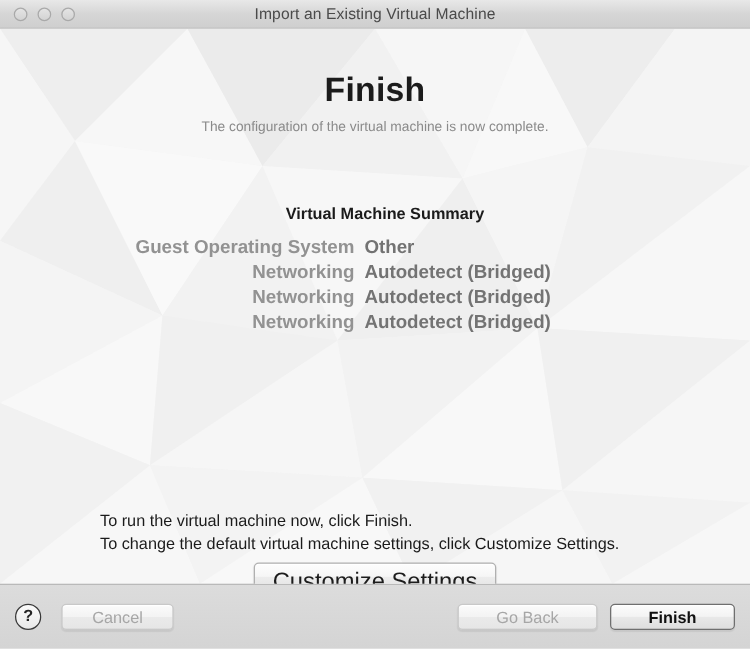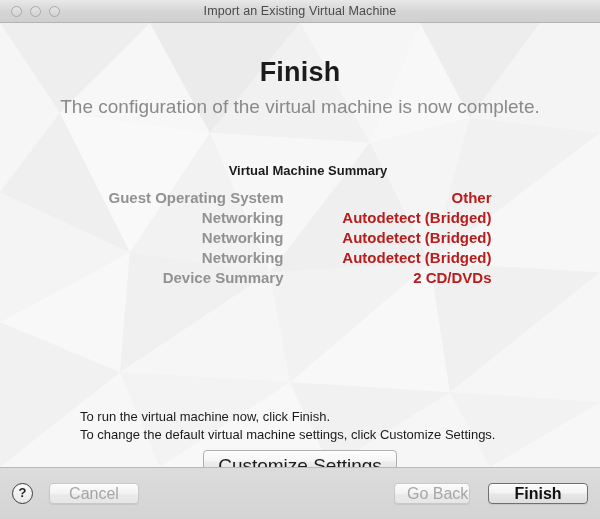--- a/index.html
+++ b/index.html
@@ -88,21 +88,21 @@
     font-weight: bold;
     color: #1b1b1b;
     letter-spacing: 0.2px;
   }
   .subheading {
     position: absolute;
     left: 0;
     right: 0;
     top: 73px;
     text-align: center;
-    font-size: 19px;
+    font-size: 11px;
     color: #8a8a8a;
   }
 
   .summary-title {
     position: absolute;
     left: 0;
     right: 0;
     top: 140px;
     text-align: center;
     font-size: 13px;
@@ -128,22 +128,22 @@
     vertical-align: middle;
     white-space: nowrap;
   }
   .summary-table td.lbl {
     text-align: right;
     color: #929292;
     width: 168px;
     padding-right: 8px;
   }
   .summary-table td.val {
-    text-align: right;
-    color: #b91c1c;
+    text-align: left;
+    color: #737373;
     width: 200px;
   }
 
   .instructions {
     position: absolute;
     top: 385px;
     left: 80px;
     font-size: 13px;
     color: #1b1b1b;
     line-height: 18px;
@@ -155,21 +155,21 @@
     top: 427px;
     left: 0;
     right: 0;
     text-align: center;
   }
 
   
   .btn {
     display: inline-block;
     font-family: "Liberation Sans", sans-serif;
-    font-size: 16px;
+    font-size: 13px;
     color: #1c1c1c;
     background: linear-gradient(to bottom, #fdfdfd 0%, #f6f6f6 48%, #ececec 52%, #e4e4e4 100%);
     border: 1px solid #b0b0b0;
     border-radius: 4px;
     padding: 0 12px;
     height: 21px;
     line-height: 20px;
     box-sizing: border-box;
     box-shadow: 0 1px 0 rgba(255,255,255,0.9) inset, 0 1px 1px rgba(0,0,0,0.07);
     cursor: default;
@@ -216,21 +216,21 @@
     font-size: 13px;
     font-weight: bold;
     line-height: 18px;
     text-align: center;
     box-sizing: border-box;
     cursor: default;
     flex: 0 0 auto;
   }
   .footer .cancel { margin-left: 16px; width: 90px; }
   .spacer { flex: 1 1 auto; }
-  .footer .goback { width: 76px; margin-right: 18px; }
+  .footer .goback { width: 112px; margin-right: 10px; }
   .footer .finish { width: 100px; }
 </style>
 </head>
 <body>
 
 <div class="window">
 
   <div class="titlebar">
     <div class="traffic">
       <span class="light"></span>
@@ -298,24 +298,20 @@
             <td class="val">Autodetect (Bridged)</td>
           </tr>
           <tr>
             <td class="lbl">Networking</td>
             <td class="val">Autodetect (Bridged)</td>
           </tr>
           <tr>
             <td class="lbl">Networking</td>
             <td class="val">Autodetect (Bridged)</td>
           </tr>
-          <tr>
-            <td class="lbl">Device Summary</td>
-            <td class="val">2 CD/DVDs</td>
-          </tr>
         </tbody>
       </table>
 
       <div class="instructions">
         <div>To run the virtual machine now, click Finish.</div>
         <div>To change the default virtual machine settings, click Customize Settings.</div>
       </div>
 
       <div class="customize-wrap">
         <span class="btn customize">Customize Settings</span>

